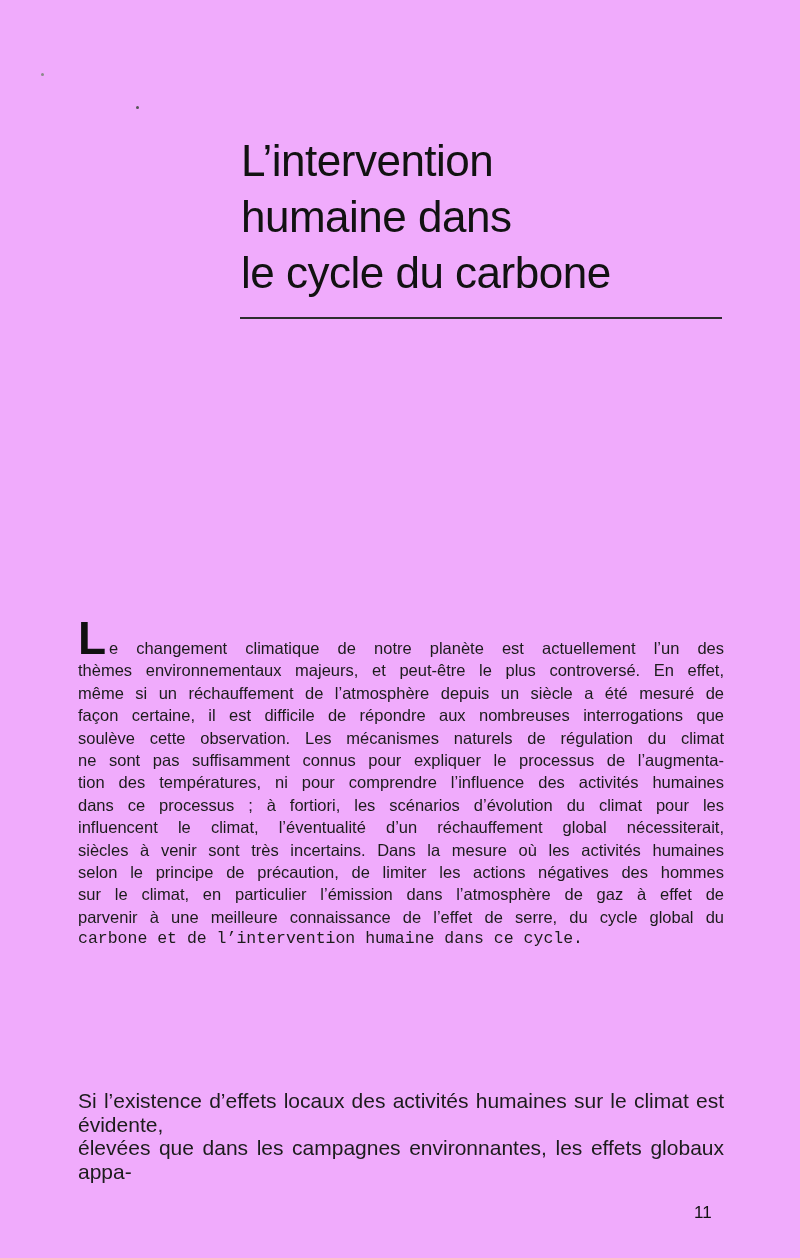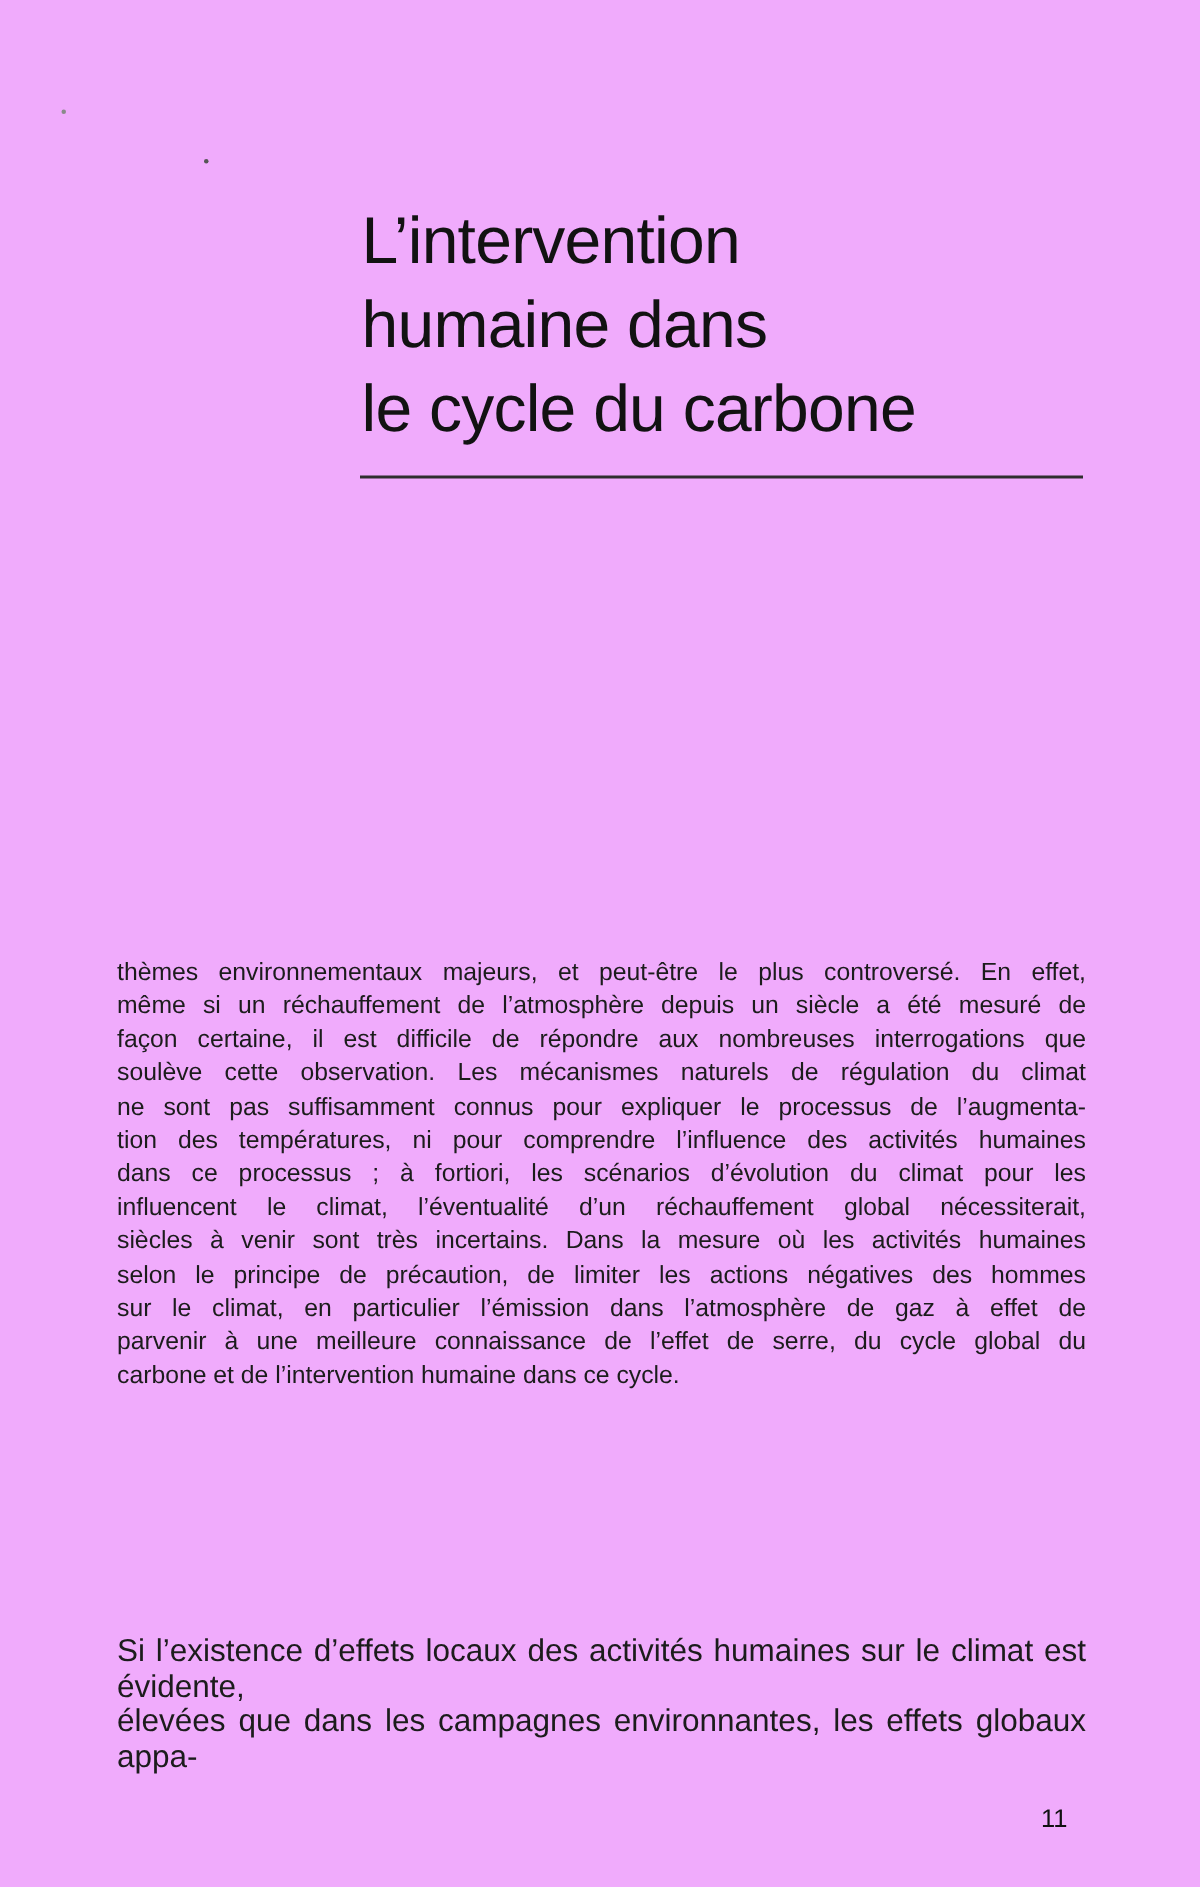--- a/index.html
+++ b/index.html
@@ -52,20 +52,21 @@
   }
   .jl {
     text-align: justify;
     text-align-last: justify;
     text-justify: inter-word;
     white-space: normal;
   }
   .jl-end {
     text-align: left;
     text-align-last: left;
+    font-family: Liberation Mono, monospace;
   }
   .initial-cap {
     font-size: 46px;
     font-weight: 700;
     line-height: 0;
     letter-spacing: 0;
     margin-right: 3px;
     color: #101010;
     vertical-align: baseline;
   }
@@ -121,20 +122,21 @@
 
   <div class="title-block">
     <div>L’intervention</div>
     <div>humaine dans</div>
     <div>le cycle du carbone</div>
   </div>
 
   <div class="title-rule"></div>
 
   <div class="intro-para">
+    <div class="jl"><span class="initial-cap">L</span><span>e changement climatique de notre planète est actuellement l’un des</span></div>
     <div class="jl">thèmes environnementaux majeurs, et peut-être le plus controversé. En effet,</div>
     <div class="jl">même si un réchauffement de l’atmosphère depuis un siècle a été mesuré de</div>
     <div class="jl">façon certaine, il est difficile de répondre aux nombreuses interrogations que</div>
     <div class="jl">soulève cette observation. Les mécanismes naturels de régulation du climat</div>
     <div class="jl">ne sont pas suffisamment connus pour expliquer le processus de l’augmenta-</div>
     <div class="jl">tion des températures, ni pour comprendre l’influence des activités humaines</div>
     <div class="jl">dans ce processus ; à fortiori, les scénarios d’évolution du climat pour les</div>
     <div class="jl">influencent le climat, l’éventualité d’un réchauffement global nécessiterait,</div>
     <div class="jl">siècles à venir sont très incertains. Dans la mesure où les activités humaines</div>
     <div class="jl">selon le principe de précaution, de limiter les actions négatives des hommes</div>

